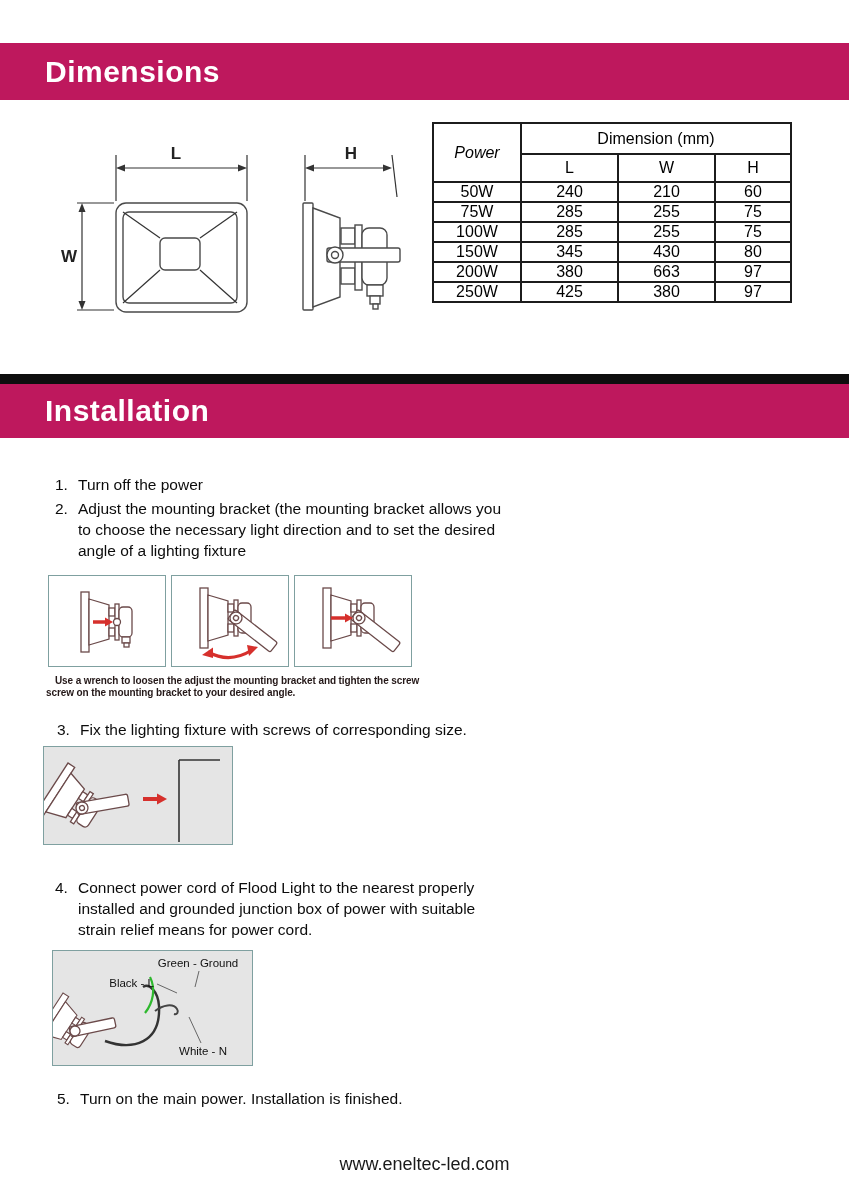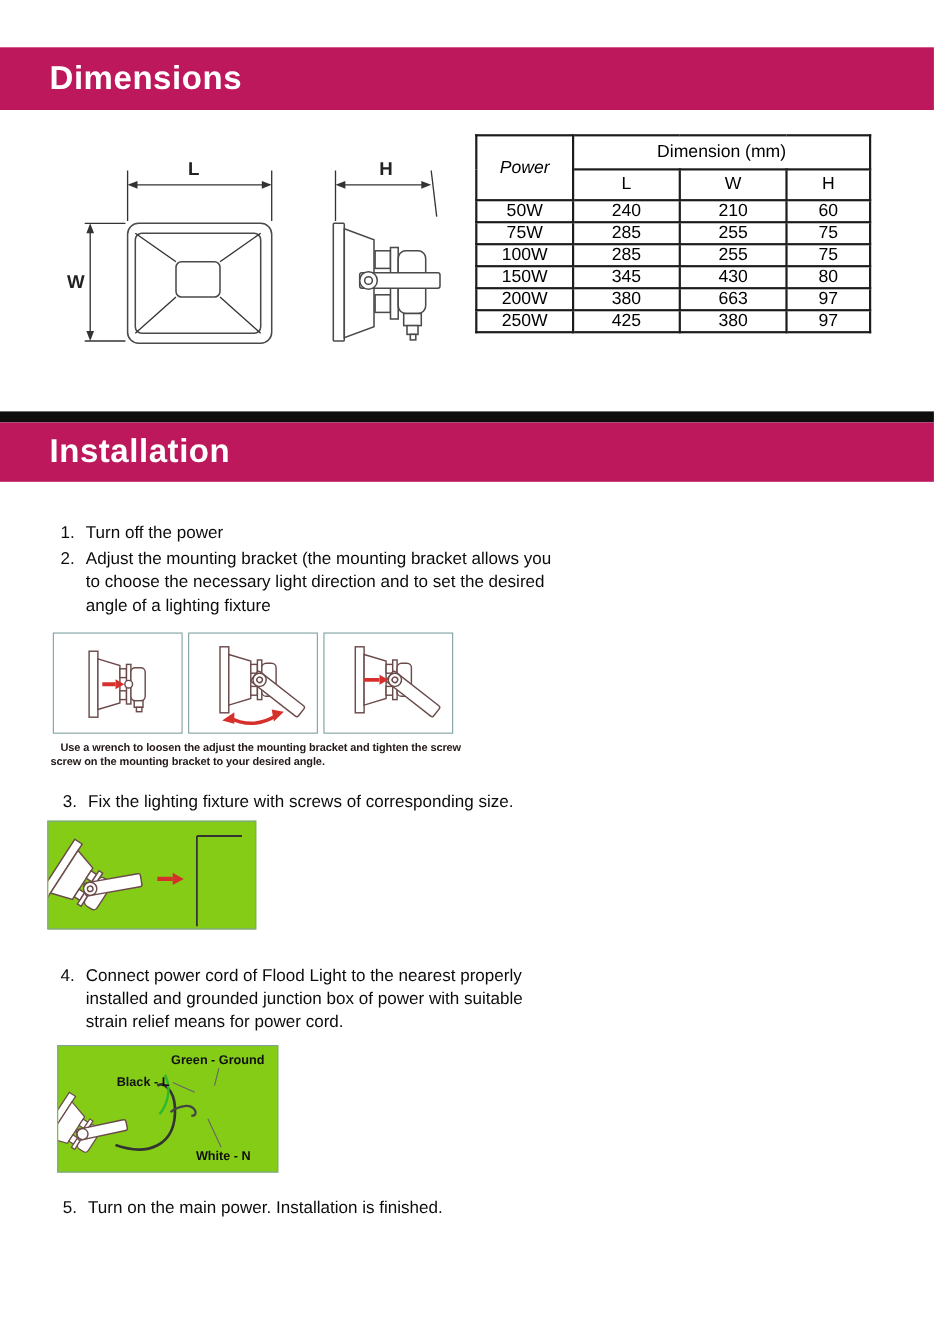--- a/index.html
+++ b/index.html
@@ -27,21 +27,21 @@
   .dims-table td, .dims-table th { border:2px solid #1c1c1c; font-weight:normal; padding:0; }
   .col-power { width:88px;font-style:italic; } .col-l { width:97px; } .col-w { width:97px; } .col-h { width:76px; }
   .row-h1 { height:31px; } .row-h2 { height:28px; } .row-data { height:17px; }
 
   .step { position:absolute; display:flex; font-size:15.5px; color:#0c0c0c; line-height:21px; }
   .step .num { width:23px; flex:none; }
   .step .txt { display:block; }
 
   .panels { position:absolute; left:48px; top:575px; display:flex; gap:5px; }
   .panel { width:118px; height:92px; border:1px solid #7fa0a0; background:#fff; }
-  .imgbox { position:absolute; border:1px solid #7fa0a0; background:#84cc16;font-weight:bold; }
+  .imgbox { position:absolute; border:1px solid #7fa0a0; background:#e5e5e5; }
   .fixture-box { left:43px; top:746px; width:190px; height:99px; }
   .wiring-box  { left:52px; top:950px; width:201px; height:116px; }
 
   .caption { position:absolute; left:46px; top:675px; font-size:10px; font-weight:bold;
              color:#241818; line-height:11.5px; letter-spacing:-0.1px; white-space:nowrap; }
   .caption .l1 { padding-left:9px; }
 
   .footer { position:absolute; left:0; top:1154px; width:849px; text-align:center;
             font-size:18px; color:#1a1a1a; }
 
@@ -303,14 +303,15 @@
       <text class="wire-label" x="101" y="36" text-anchor="end">Black - L</text>
       <text class="wire-label" x="150" y="104" text-anchor="middle">White - N</text>
     </svg>
   </div>
 
   <div class="step" style="top:1088px; left:57px;">
     <span class="num">5.</span>
     <span class="txt">Turn on the main power. Installation is finished.</span>
   </div>
 
+  <div class="footer">www.eneltec-led.com</div>
 
 </div>
 
 </body></html>

